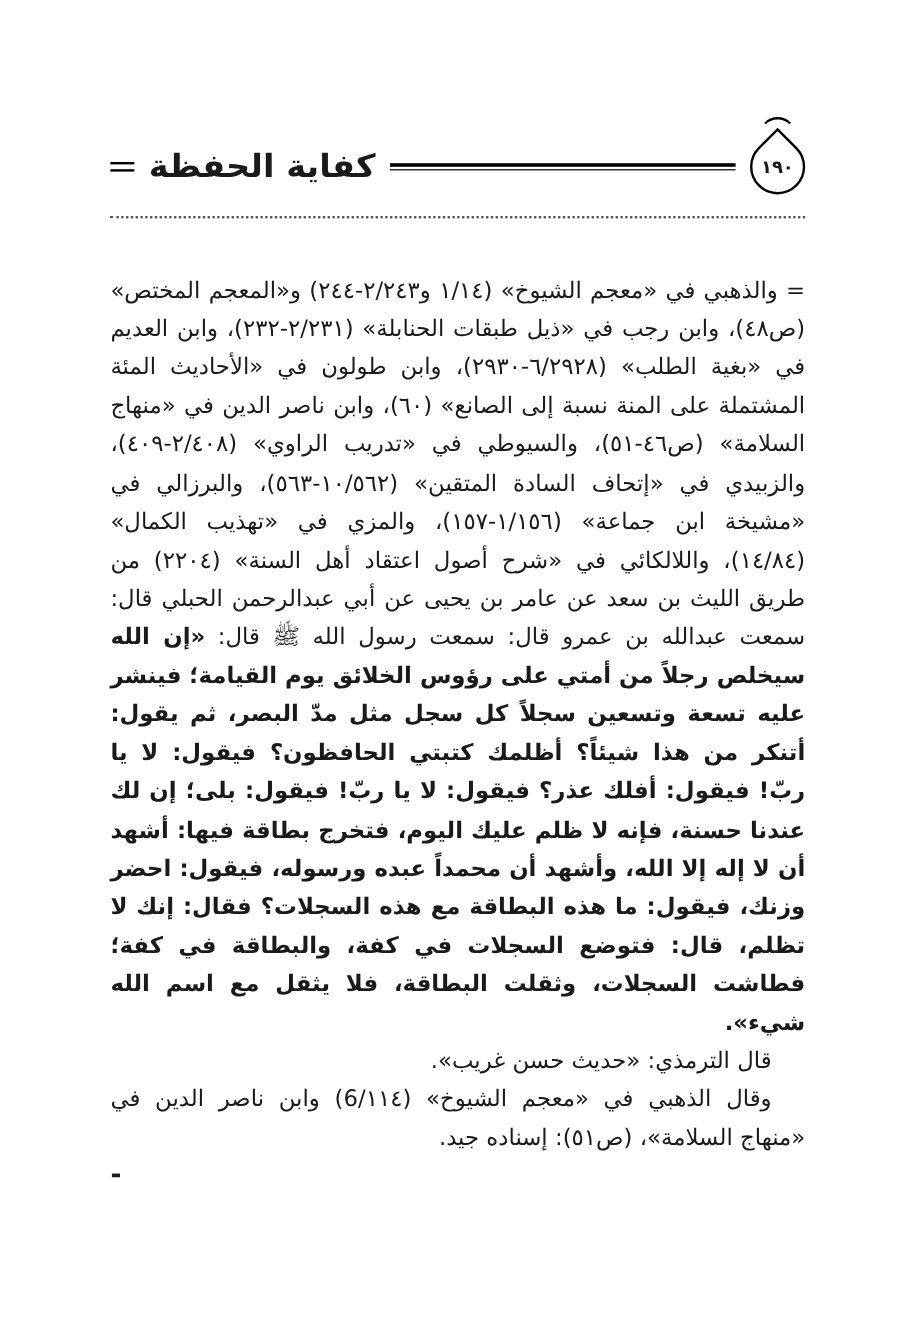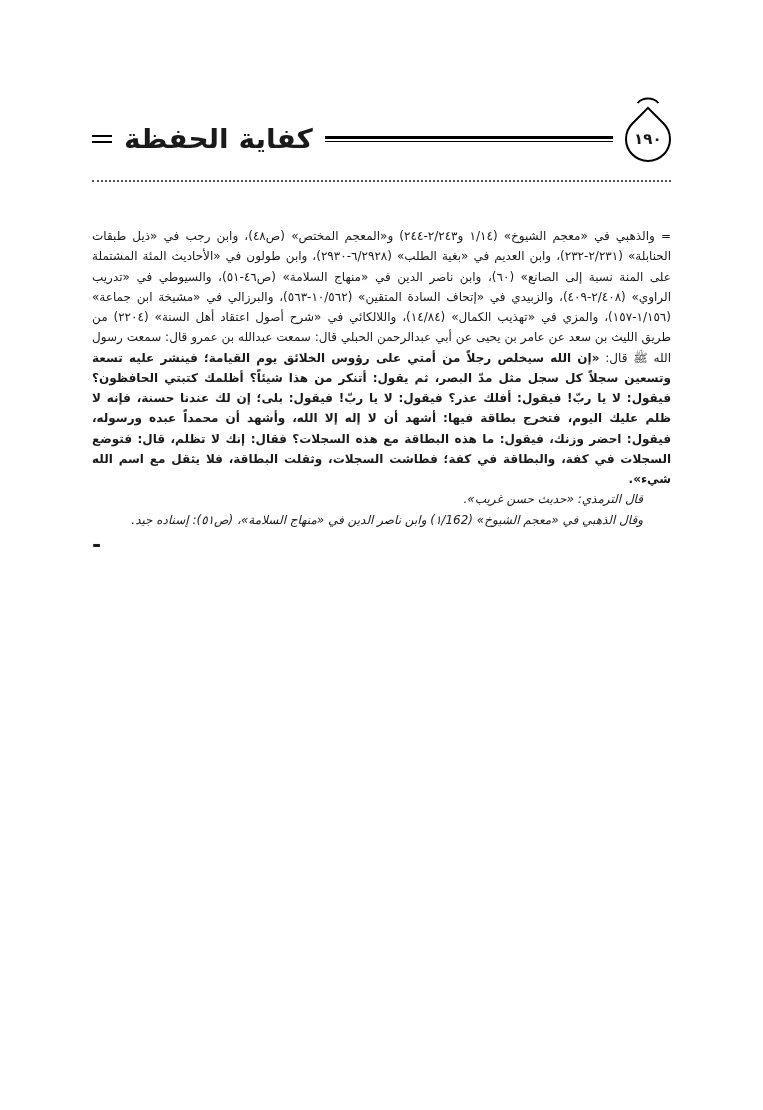--- a/index.html
+++ b/index.html
@@ -85,31 +85,30 @@
   }
   
   .dotted-rule {
     margin-top: 14px;
     border-bottom: 2px dotted #555;
     height: 0;
   }
   
   .body-text {
     margin-top: 44px;
-    font-size: 12px;
+    font-size: 19px;
     line-height: 1.69;
     text-align: justify;
   }
   .body-text p {
     margin: 0;
     padding: 0;
   }
   .indent {
     text-indent: 28px;
-    font-style: italic;
   }
   .bold {
     font-weight: bold;
   }
   
   .page-footer {
     margin-top: 4px;
     text-align: left;
   }
   .footer-mark {
@@ -131,20 +130,20 @@
     <div class="header-rule"></div>
     <h1 class="book-title">كفاية الحفظة</h1>
     <div class="title-dash"></div>
   </header>
 
   <div class="dotted-rule"></div>
 
   <main class="body-text">
     <p><span>= والذهبي في «معجم الشيوخ» (١/١٤ و٢/٢٤٣-٢٤٤) و«المعجم المختص» (ص٤٨)، وابن رجب في «ذيل طبقات الحنابلة» (٢/٢٣١-٢٣٢)، وابن العديم في «بغية الطلب» (٦/٢٩٢٨-٢٩٣٠)، وابن طولون في «الأحاديث المئة المشتملة على المنة نسبة إلى الصانع» (٦٠)، وابن ناصر الدين في «منهاج السلامة» (ص٤٦-٥١)، والسيوطي في «تدريب الراوي» (٢/٤٠٨-٤٠٩)، والزبيدي في «إتحاف السادة المتقين» (١٠/٥٦٢-٥٦٣)، والبرزالي في «مشيخة ابن جماعة» (١/١٥٦-١٥٧)، والمزي في «تهذيب الكمال» (١٤/٨٤)، واللالكائي في «شرح أصول اعتقاد أهل السنة» (٢٢٠٤) من طريق الليث بن سعد عن عامر بن يحيى عن أبي عبدالرحمن الحبلي قال: سمعت عبدالله بن عمرو قال: سمعت رسول الله ﷺ قال: </span><span class="bold">«إن الله سيخلص رجلاً من أمتي على رؤوس الخلائق يوم القيامة؛ فينشر عليه تسعة وتسعين سجلاً كل سجل مثل مدّ البصر، ثم يقول: أتنكر من هذا شيئاً؟ أظلمك كتبتي الحافظون؟ فيقول: لا يا ربّ! فيقول: أفلك عذر؟ فيقول: لا يا ربّ! فيقول: بلى؛ إن لك عندنا حسنة، فإنه لا ظلم عليك اليوم، فتخرج بطاقة فيها: أشهد أن لا إله إلا الله، وأشهد أن محمداً عبده ورسوله، فيقول: احضر وزنك، فيقول: ما هذه البطاقة مع هذه السجلات؟ فقال: إنك لا تظلم، قال: فتوضع السجلات في كفة، والبطاقة في كفة؛ فطاشت السجلات، وثقلت البطاقة، فلا يثقل مع اسم الله شيء».</span></p>
     <p class="indent">قال الترمذي: «حديث حسن غريب».</p>
-    <p class="indent">وقال الذهبي في «معجم الشيوخ» (١/162) وابن ناصر الدين في «منهاج السلامة»، (ص٥١): إسناده جيد.</p>
+    <p class="indent">وقال الذهبي في «معجم الشيوخ» (6/١١٤) وابن ناصر الدين في «منهاج السلامة»، (ص٥١): إسناده جيد.</p>
   </main>
 
   <div class="page-footer">
     <span class="footer-mark">-</span>
   </div>
 
 </div>
 
 </body></html>

